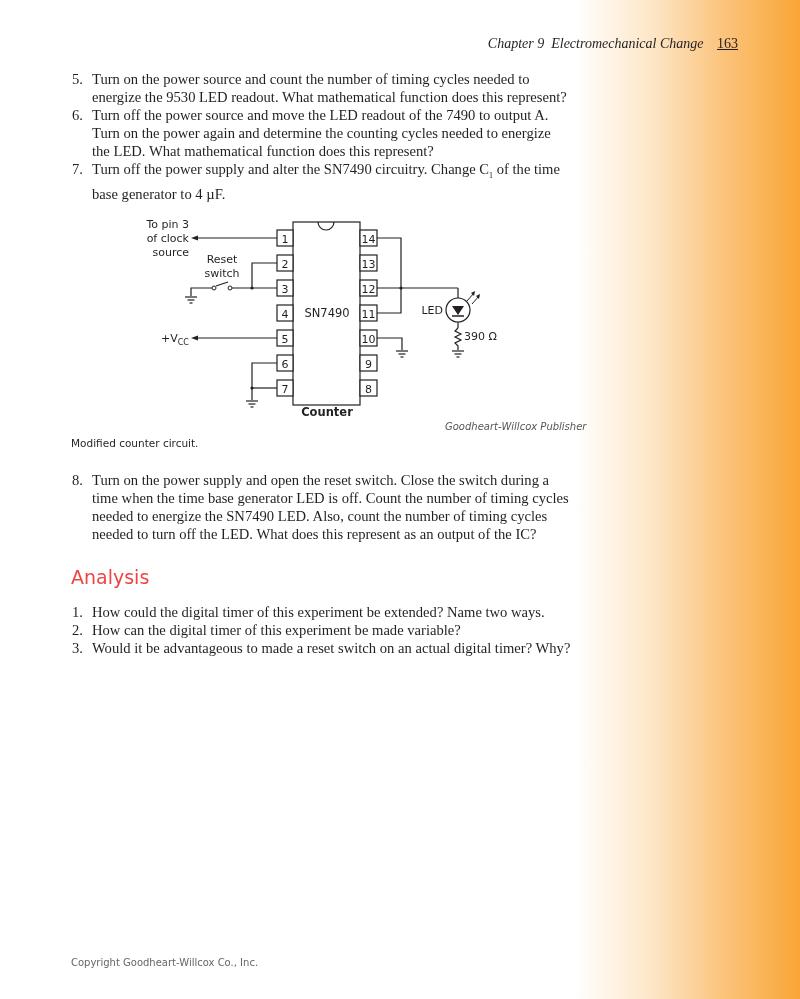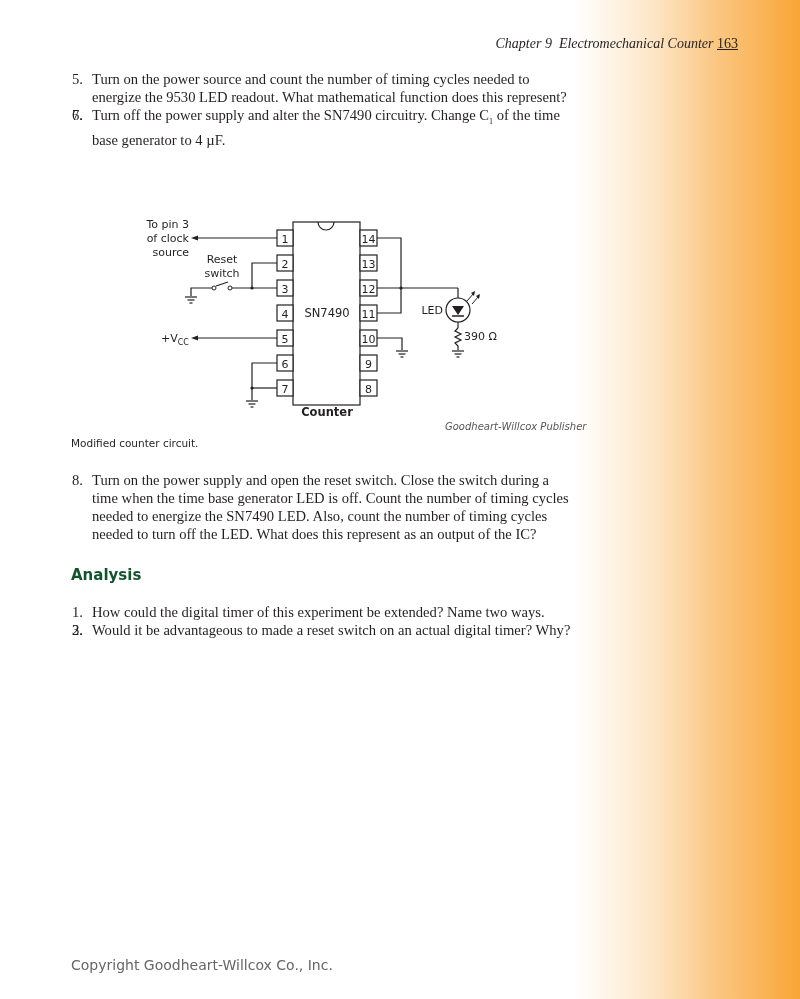--- a/index.html
+++ b/index.html
@@ -7,57 +7,57 @@
     width:800px; height:999px; position:relative; overflow:hidden;
     background: linear-gradient(to right, #ffffff 0px, #ffffff 575px, #fde7c9 650px, #fbc57f 720px, #f9a536 800px);
     font-family: "Liberation Serif", "DejaVu Serif", serif;
     color:#231f20;
   }
   .header {
     position:absolute; top:36px; right:62px;
     font-size:14px; white-space:nowrap;
   }
   .header .chap { font-style:italic; }
-  .header .page { margin-left:0;text-decoration:underline; }
+  .header .page { margin-left:10px;text-decoration:underline; }
   ol.steps {
     position:absolute; left:72px; width:500px; margin:0; padding:0; list-style:none;
     font-size:14.6px; line-height:18px;
   }
   ol.steps li { position:relative; padding-left:20px; }
   ol.steps li .num { position:absolute; left:0; top:0; }
   .figure { position:absolute; left:130px; top:212px; width:450px; height:225px; }
   .credit {
     position:absolute; left:445px; top:421px;
     font-family:"DejaVu Sans", sans-serif; font-style:italic; font-size:10px; color:#555;
   }
   .caption {
     position:absolute; left:71px; top:437px;
     font-family:"DejaVu Sans", sans-serif; font-size:10.5px; color:#231f20;
   }
   .h-analysis {
     position:absolute; left:71px; top:566px; margin:0;
-    font-family:"DejaVu Sans", sans-serif; font-weight:bold; font-size:15px; color:#14532d;
+    font-family:"DejaVu Sans", sans-serif; font-weight:normal; font-size:19px; color:#ef4444;
   }
   .footer {
     position:absolute; left:71px; top:957px;
-    font-family:"DejaVu Sans", sans-serif; font-size:14px; color:#666;
+    font-family:"DejaVu Sans", sans-serif; font-size:10px; color:#666;
   }
   svg text { font-family:"DejaVu Sans", sans-serif; fill:#231f20; }
 </style>
 </head>
 <body>
 
 <div class="header">
-  <span class="chap">Chapter 9</span>&nbsp;&nbsp;<span class="chap">Electromechanical Counter</span>
+  <span class="chap">Chapter 9</span>&nbsp;&nbsp;<span class="chap">Electromechanical Change</span>
   <span class="page">163</span>
 </div>
 
 <ol class="steps" style="top:70px;">
   <li><span class="num">5.</span><span>Turn on the power source and count the number of timing cycles needed to energize the 9530 LED readout. What mathematical function does this represent?</span></li>
-  <li><span class="num">6.</span></li>
+  <li><span class="num">6.</span><span>Turn off the power source and move the LED readout of the 7490 to output A. Turn on the power again and determine the counting cycles needed to energize the LED. What mathematical function does this represent?</span></li>
   <li><span class="num">7.</span><span>Turn off the power supply and alter the SN7490 circuitry. Change C</span><sub style="font-size:8px">1</sub><span> of the time base generator to 4 µF.</span></li>
 </ol>
 
 <svg class="figure" viewBox="130 212 450 225" width="450" height="225">
   <g stroke="#231f20" stroke-width="1.2" fill="none">
 
     <rect x="293" y="222" width="67" height="183" fill="#fff"></rect>
     <path d="M318 222 a8 8 0 0 0 16 0"></path>
 
     <rect x="277" y="230" width="16" height="16" fill="#fff"></rect>
@@ -172,17 +172,17 @@
 <div class="caption">Modified counter circuit.</div>
 
 <ol class="steps" style="top:471px;">
   <li><span class="num">8.</span><span>Turn on the power supply and open the reset switch. Close the switch during a time when the time base generator LED is off. Count the number of timing cycles needed to energize the SN7490 LED. Also, count the number of timing cycles needed to turn off the LED. What does this represent as an output of the IC?</span></li>
 </ol>
 
 <h2 class="h-analysis">Analysis</h2>
 
 <ol class="steps" style="top:603px;">
   <li><span class="num">1.</span><span>How could the digital timer of this experiment be extended? Name two ways.</span></li>
-  <li><span class="num">2.</span></li>
+  <li><span class="num">2.</span><span>How can the digital timer of this experiment be made variable?</span></li>
   <li><span class="num">3.</span><span>Would it be advantageous to made a reset switch on an actual digital timer? Why?</span></li>
 </ol>
 
 <div class="footer">Copyright Goodheart-Willcox Co., Inc.</div>
 
 </body></html>

